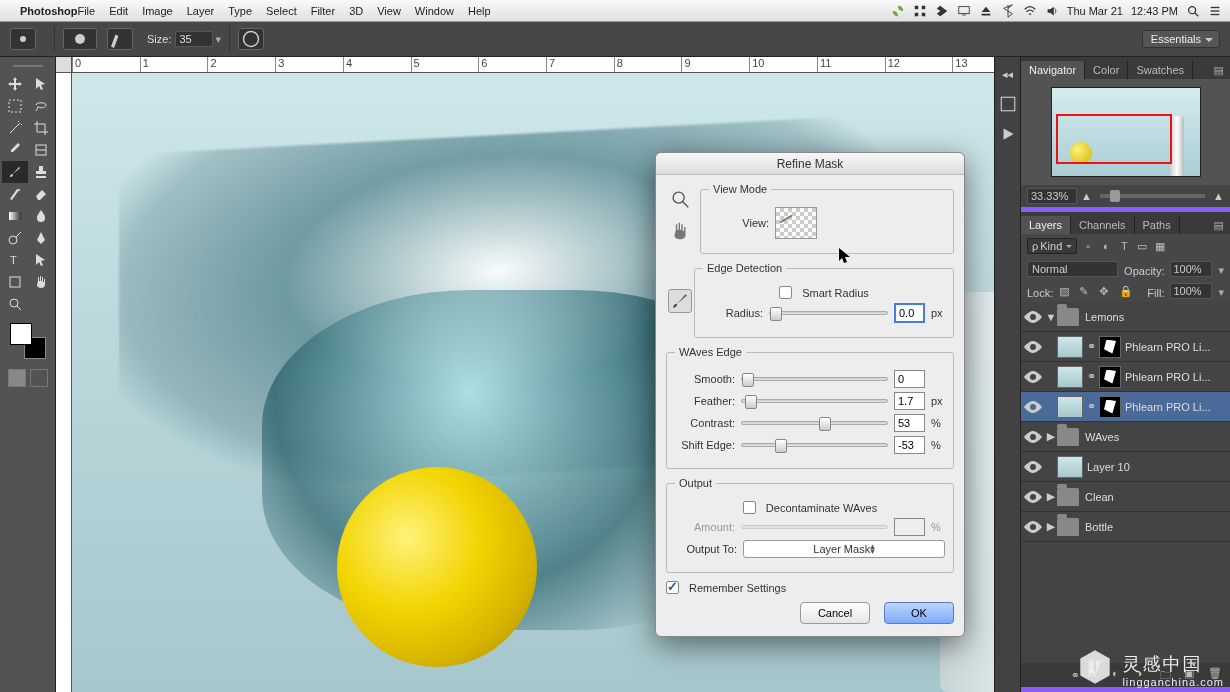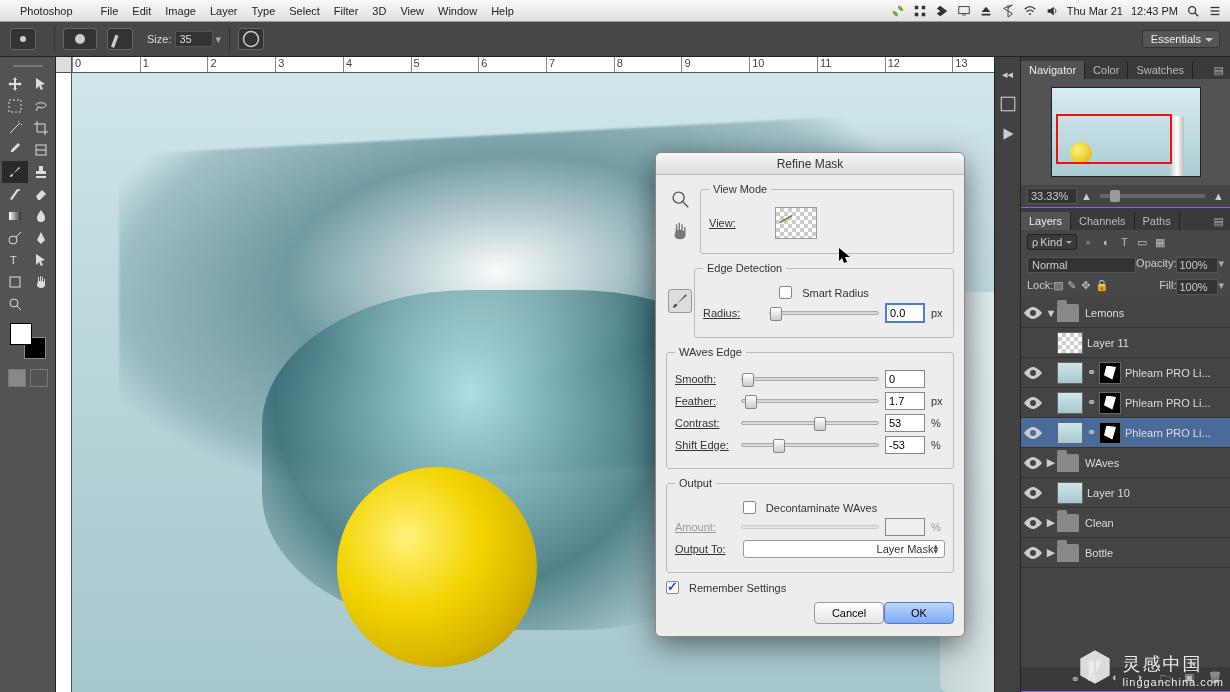--- a/index.html
+++ b/index.html
@@ -1,21 +1,21 @@
 <!DOCTYPE html>
 <html><head>
 <meta charset="utf-8">
 <style>
 * { margin:0; padding:0; box-sizing:border-box; font-family: "Lucida Grande", Helvetica, Arial, sans-serif; font-size:11px; }
 body { width:1230px; height:692px; background:#3a3a3a; overflow:hidden; position:relative; }
 
 
 .menubar { height:22px; background:linear-gradient(#f9f9f9,#e0e0e0); display:flex; align-items:center; padding:0 8px; color:#222; border-bottom:1px solid #999; }
 .menubar .apple { font-size:14px; margin-right:12px; }
-.menubar .app { font-weight:normal; margin-right:28px; }
+.menubar .app { font-weight:bold; margin-right:0; }
 .menubar .item { margin-right:14px; }
 .menubar .spacer { flex:1; }
 .menubar .status { margin-left:8px; display:flex; align-items:center; }
 .menubar svg { width:14px; height:14px; }
 
 
 .optionsbar { height:35px; background:#474747; display:flex; align-items:center; padding:0 10px; color:#ddd; border-bottom:1px solid #222; }
 .optionsbar .swatch { width:26px; height:22px; background:#333; margin-right:10px; border:1px solid #666; border-radius:3px; display:flex; align-items:center; justify-content:center; }
 .optionsbar .dot { width:6px; height:6px; background:#ccc; border-radius:50%; }
 .optionsbar .sep { width:1px; height:26px; background:#333; margin:0 8px; }
@@ -52,41 +52,41 @@
 .splash .water2{position:absolute;left:20%;top:35%;width:55%;height:55%;background:radial-gradient(circle at 40% 30%,rgba(180,230,235,.9),rgba(20,80,90,.6) 50%,transparent 75%);border-radius:40%;filter:blur(.5px);}
 .lemon{position:absolute;left:28%;bottom:4%;width:200px;height:200px;background:radial-gradient(circle at 35% 35%,#fff27a,#f2d400 40%,#d6b300 70%,#9c8500 100%);border-radius:50%;}
 .bottle{position:absolute;right:-50px;bottom:0;width:130px;height:400px;background:linear-gradient(90deg,#ddd,#fff,#ccc);border-radius:20px 20px 8px 8px;opacity:.6;}
 
 
 .ministrip{position:absolute; right:0; top:0; width:26px; height:100%; background:#424242; border-left:1px solid #222; display:flex; flex-direction:column; align-items:center; padding-top:8px; gap:12px;}
 .ministrip .btn{width:18px;height:18px;color:#ccc;display:flex;align-items:center;justify-content:center;}
 
 
 .panels { width:210px; background:#444; border-left:1px solid #222; display:flex; flex-direction:column; }
-.panel { border-bottom:1px solid #8b5cf6; }
+.panel { border-bottom:5px solid #8b5cf6; }
 .panel .tabs{display:flex;background:#3a3a3a;height:22px;align-items:flex-end;}
 .panel .tab{padding:3px 8px;color:#bbb;background:#3a3a3a;border-right:1px solid #222;cursor:pointer;}
 .panel .tab.active{background:#535353;color:#eee;}
 .panel .tabmenu{margin-left:auto;color:#aaa;padding:2px 6px;cursor:pointer;}
 .navigator-body{padding:8px;display:flex;justify-content:center;background:#535353;}
 .nav-thumb{width:150px;height:90px;background:linear-gradient(180deg,#d6ecf0,#aacdd3);position:relative;border:1px solid #222;}
 .nav-thumb .lemon-mini{position:absolute;left:18px;bottom:12px;width:22px;height:22px;background:radial-gradient(circle at 35% 35%,#fff27a,#d6b300);border-radius:50%;}
 .nav-thumb .bottle-mini{position:absolute;right:16px;bottom:0;width:14px;height:60px;background:linear-gradient(90deg,#ccc,#fff,#bbb);border-radius:3px;}
 .nav-thumb .viewbox{position:absolute;left:4px;top:26px;width:116px;height:50px;border:2px solid #e11;}
 .nav-footer{display:flex;align-items:center;padding:3px 6px;background:#444;color:#ccc;}
 .nav-footer input{width:50px;background:#333;border:1px solid #555;color:#ccc;padding:1px 3px;}
 .nav-footer .slider{flex:1;height:4px;background:#666;margin:0 8px;position:relative;}
 .nav-footer .slider .h{position:absolute;left:10%;top:-4px;width:10px;height:12px;background:#999;border-radius:2px;}
 
 .layers-head{display:flex;align-items:center;gap:4px;padding:4px 6px;background:#474747;color:#ccc;}
 .layers-head .dd{background:#3a3a3a;border:1px solid #222;color:#ccc;padding:1px 4px;border-radius:2px;display:flex;align-items:center;gap:2px;}
 .layers-head .dd::after{content:"";border:3px solid transparent;border-top-color:#aaa;margin-left:2px;margin-top:3px;}
 .layers-head .ico{width:14px;height:14px;color:#bbb;display:flex;align-items:center;justify-content:center;}
 
-.blend-row,.lock-row{display:flex;align-items:flex-start;padding:3px 6px;color:#ccc;background:#474747;}
+.blend-row,.lock-row{display:flex;align-items:flex-end;padding:3px 6px;color:#ccc;background:#474747;gap:6px;}
 .blend-row select,.dd2{background:#333;border:1px solid #555;color:#ccc;padding:1px 4px;flex:1;}
 .blend-row .olab, .lock-row .flab{margin-left:auto;}
 .blend-row input,.lock-row input{width:42px;background:#333;border:1px solid #555;color:#ccc;padding:1px 2px;}
 .lock-row .ico{width:14px;height:14px;color:#bbb;}
 
 .layer-list{flex:1;overflow:auto;background:#444;}
 .layer{display:flex;align-items:center;height:30px;border-bottom:1px solid #333;color:#ddd;padding-right:4px;}
 .layer.sel{background:#4a6a9a;}
 .layer .eye{width:24px;display:flex;justify-content:center;color:#ccc;}
 .layer .indent{width:12px;}
@@ -107,35 +107,35 @@
 .dialog{position:absolute;left:655px;top:152px;width:310px;background:#ededed;border:1px solid #888;border-radius:6px;box-shadow:0 8px 30px rgba(0,0,0,.5);}
 .dialog .titlebar{height:22px;background:linear-gradient(#f7f7f7,#ddd);border-bottom:1px solid #bbb;border-radius:6px 6px 0 0;display:flex;align-items:center;justify-content:center;color:#333;font-size:12px;}
 .dialog .body{padding:8px 10px 12px 10px;color:#333;}
 .dialog .sidetools{display:flex;flex-direction:column;gap:8px;padding:4px 0 8px 0;align-items:center;width:28px;float:left;}
 .dialog .sidetools .t{width:24px;height:24px;display:flex;align-items:center;justify-content:center;border:1px solid transparent;border-radius:3px;}
 .dialog .sidetools .t.active{border-color:#999;background:#ddd;}
 .dialog fieldset{border:1px solid #bbb;border-radius:3px;margin:0 0 8px 34px;padding:8px 8px 10px 8px;}
 .dialog fieldset.full{margin-left:0;}
 .dialog legend{padding:0 4px;color:#333;font-size:11px;}
 .dialog .row{display:flex;align-items:center;gap:6px;margin:4px 0;}
-.dialog .row label{width:60px;text-align:left;color:#333;text-decoration:underline;}
+.dialog .row label{width:60px;text-align:right;color:#333;}
 .dialog .track{flex:1;height:4px;background:linear-gradient(#ccc,#e5e5e5);border:1px solid #aaa;border-radius:2px;position:relative;}
 .dialog .thumbk{position:absolute;top:-5px;width:12px;height:14px;background:linear-gradient(#fff,#ccc);border:1px solid #888;border-radius:2px;}
-.dialog input[type=text]{width:40px;border:1px solid #888;padding:2px 3px;background:#fff;}
+.dialog input[type=text]{width:31px;border:1px solid #888;padding:2px 3px;background:#fff;}
 .dialog input.hl{border:2px solid #4a7dd6;}
 .dialog .unit{width:14px;}
 .dialog .chk{width:13px;height:13px;border:1px solid #888;border-radius:2px;display:inline-block;vertical-align:middle;margin-right:4px;background:#fff;position:relative;}
 .dialog .chk.on{background:#fff;}
 .dialog .chk.on::after{content:"✓";position:absolute;left:0px;top:-3px;color:#2255cc;font-size:13px;font-weight:bold;}
 .dialog .view-thumb{width:42px;height:32px;background:repeating-conic-gradient(#ccc 0 25%,#fff 0 50%) 0 0/8px 8px;border:1px solid #999;display:inline-block;vertical-align:middle;position:relative;}
 .dialog .view-thumb .brush{position:absolute;left:3px;top:10px;width:14px;height:2px;background:#875;transform:rotate(-30deg);}
 .dialog .vm-checks{display:inline-block;vertical-align:middle;margin-left:6px;}
-.dialog .outsel{flex:1;background:#fff;border:1px solid #999;border-radius:3px;padding:2px 6px;display:flex;justify-content:flex-end;align-items:center;}
+.dialog .outsel{flex:1;background:#fff;border:1px solid #999;border-radius:3px;padding:2px 6px;display:flex;justify-content:center;align-items:center;}
 .dialog .outsel .ar{font-size:9px;color:#555;line-height:5px;}
-.dialog .dlg-foot{display:flex;justify-content:flex-end;gap:0;margin-top:8px;}
+.dialog .dlg-foot{display:flex;justify-content:flex-end;gap:14px;margin-top:8px;}
 .dialog button{min-width:70px;padding:4px 10px;border:1px solid #999;border-radius:4px;background:linear-gradient(#fff,#e5e5e5);cursor:pointer;}
 .dialog button.primary{background:linear-gradient(#bcd6ff,#7eaaf5);border-color:#5a7abb;}
 .cursor{position:absolute;left:838px;top:247px;width:14px;height:18px;pointer-events:none;}
 .cursor svg{width:14px;height:18px;filter:drop-shadow(0 0 1px #fff);}
 
 .watermark{position:absolute;right:6px;bottom:4px;color:#fff;opacity:.9;font-family:Arial;display:flex;align-items:flex-end;gap:6px;}
 .watermark .logo{width:42px;height:42px;}
 .watermark .zh{font-size:18px;font-weight:normal;letter-spacing:2px;}
 .watermark .en{font-size:11px;letter-spacing:1px;}
 </style>
@@ -505,26 +505,20 @@
             <div class="eye">
               <svg viewBox="0 0 16 16">
                 <path fill="#ccc" d="M8 4c3 0 6 4 6 4s-3 4-6 4-6-4-6-4 3-4 6-4zm0 2a2 2 0 100 4 2 2 0 000-4z"></path>
               </svg>
             </div>
             <div class="tw">▼</div>
             <div class="folder"></div>
             <div class="name">Lemons</div>
           </div>
           <div class="layer">
-            <div class="eye"></div>
-            <div class="indent"></div>
-            <div class="thumb "></div>
-            <div class="name">Layer 11</div>
-          </div>
-          <div class="layer">
             <div class="eye">
               <svg viewBox="0 0 16 16">
                 <path fill="#ccc" d="M8 4c3 0 6 4 6 4s-3 4-6 4-6-4-6-4 3-4 6-4zm0 2a2 2 0 100 4 2 2 0 000-4z"></path>
               </svg>
             </div>
             <div class="indent"></div>
             <div class="thumb img"></div>
             <span class="link">⚭</span>
             <div class="mask">
               <div class="s"></div>

